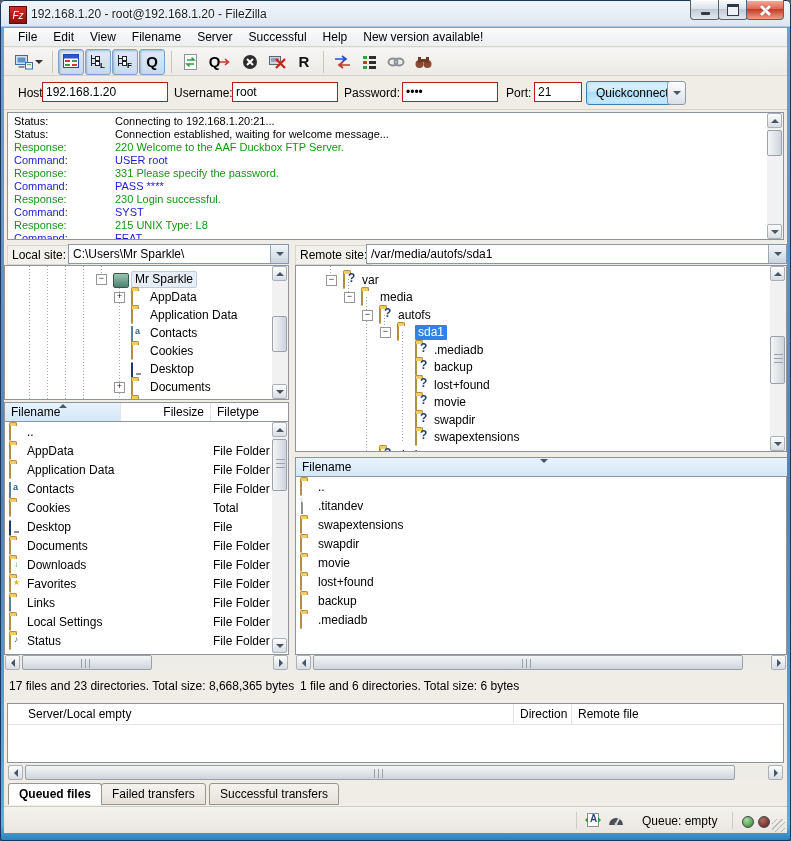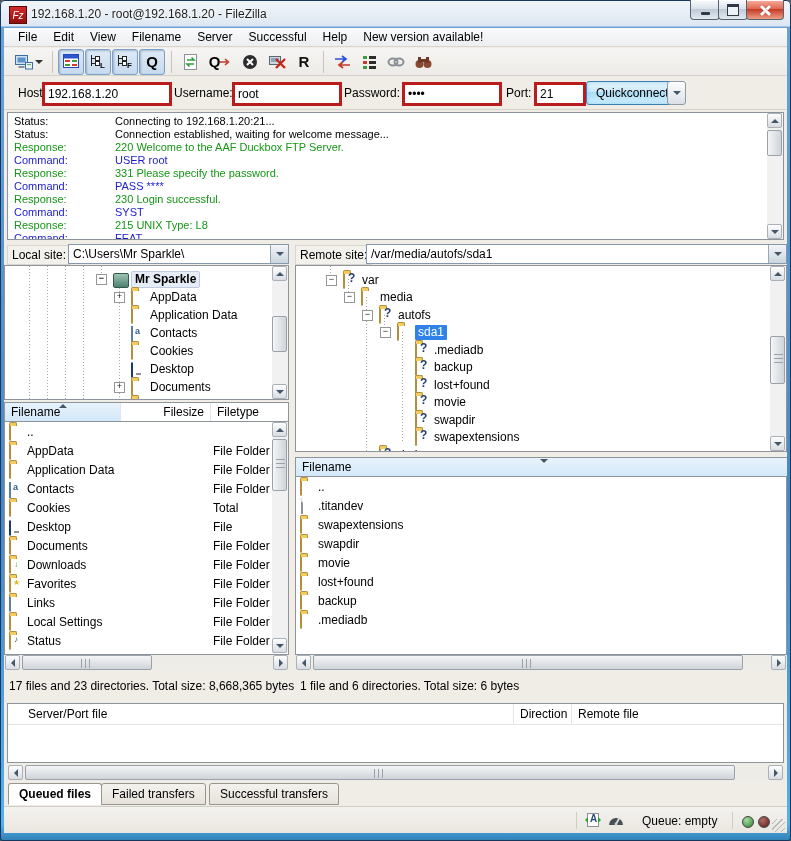--- a/index.html
+++ b/index.html
@@ -34,21 +34,21 @@
   .tbtn{width:24px;height:24px;display:flex;align-items:center;justify-content:center;border-radius:3px;border:1px solid transparent;margin-right:1px;}
   .tbtn.pressed{background:linear-gradient(#dfeaf6,#c6daee);border:1px solid #7ba0c9;box-shadow:inset 1px 1px 2px rgba(55,85,125,.35);}
   .tsep{width:1px;height:22px;background:#c9c5bd;margin:0 5px;}
   .darr{width:0;height:0;border-left:4px solid transparent;border-right:4px solid transparent;border-top:4px solid #333;margin-left:2px;}
   .glyphQ{font-weight:bold;font-size:15px;line-height:15px;}
   .glyphR{font-weight:bold;font-size:15px;color:#111;}
   .subL{font-weight:bold;font-size:8px;position:relative;top:4px;left:-2px;}
   
   .quickbar{position:absolute;left:0;top:49px;width:100%;height:32px;background:#f0ede7;border-bottom:1px solid #d5d2ca;}
   .qlabel{position:absolute;top:9px;white-space:nowrap;}
-  .qinput{position:absolute;top:5px;height:18px;border:3px solid #b91c1c;background:#fff;font-family:"Liberation Sans",sans-serif;
+  .qinput{position:absolute;top:5px;height:18px;border:1px solid #b91c1c;background:#fff;font-family:"Liberation Sans",sans-serif;
           font-size:12px;padding:0 3px;box-sizing:content-box;}
   .qc-btn{position:absolute;top:4px;height:22px;padding:0 9px;border:1px solid #3c7fb1;border-radius:3px;
           background:linear-gradient(#eaf6fd,#c9e8fa 45%,#a9dcf5 46%,#d3effc);box-shadow:inset 0 0 4px #8ed0f2;
           font-family:"Liberation Sans",sans-serif;font-size:12px;display:flex;align-items:center;}
   .qc-drop{position:absolute;top:4px;width:17px;height:22px;border:1px solid #8d9aa8;border-radius:3px;
            background:linear-gradient(#fdfdfd,#dbe0e6);display:flex;align-items:center;justify-content:center;}
   
   .panel{position:absolute;background:#fff;border:1px solid #8e949c;box-sizing:border-box;overflow:hidden;}
   
   .logrow{position:absolute;left:0;height:13px;white-space:nowrap;font-size:11px;line-height:13px;}
@@ -340,21 +340,21 @@
       </div>
     </div>
 
     <div class="panel" style="left:0;top:237px;width:285px;height:135px;">
       <div class="guide" style="left:24px;top:0;height:135px;"></div>
       <div class="guide" style="left:42px;top:0;height:135px;"></div>
       <div class="guide" style="left:60px;top:0;height:135px;"></div>
       <div class="guide" style="left:78px;top:0;height:135px;"></div>
       <div class="guide" style="left:96px;top:0;height:10px;"></div>
       <div class="guide" style="left:114px;top:13px;height:122px;"></div>
-      <div class="trow" style="top:4px;font-weight:bold;">
+      <div class="trow" style="top:4px;">
         <span class="exp minus" style="left:91px;"></span>
         <span class="ic user-ic" style="left:108px;"></span>
         <span class="tlabel sel-soft" style="left:126px;">Mr Sparkle</span>
       </div>
       <div class="trow" style="top:22px;">
         <span class="exp plus" style="left:109px;"></span>
         <span class="ic folder" style="left:126px;"></span>
         <span class="tlabel" style="left:145px;">AppData</span>
       </div>
       <div class="trow" style="top:40px;">
@@ -538,21 +538,21 @@
         </div>
     </div>
 
     <div class="pstatus" style="left:291px;top:648px;width:492px;">
       <span>1 file and 6 directories. Total size: 6 bytes</span>
     </div>
 
     <div class="panel" style="left:3px;top:675px;width:777px;height:60px;">
       <div class="lheader" style="left:0;top:0;width:775px;height:21px;border:none;border-bottom:1px solid #e2e6ea;">
         <div class="hcell" style="left:0;width:506px;">
-          <span style="padding-left:14px;">Server/Port file</span>
+          <span style="padding-left:14px;">Server/Local empty</span>
         </div>
         <div class="hcell" style="left:506px;width:58px;">
           <span>Direction</span>
         </div>
         <div class="hcell" style="left:564px;width:211px;border-right:none;">
           <span>Remote file</span>
         </div>
       </div>
     </div>
 

